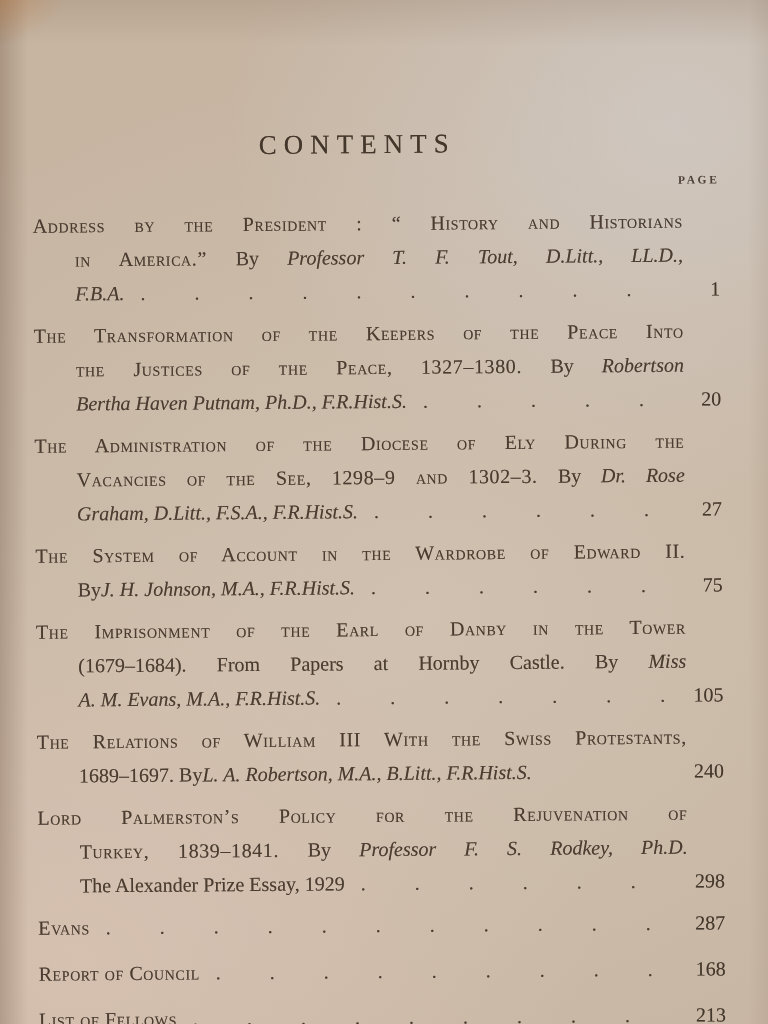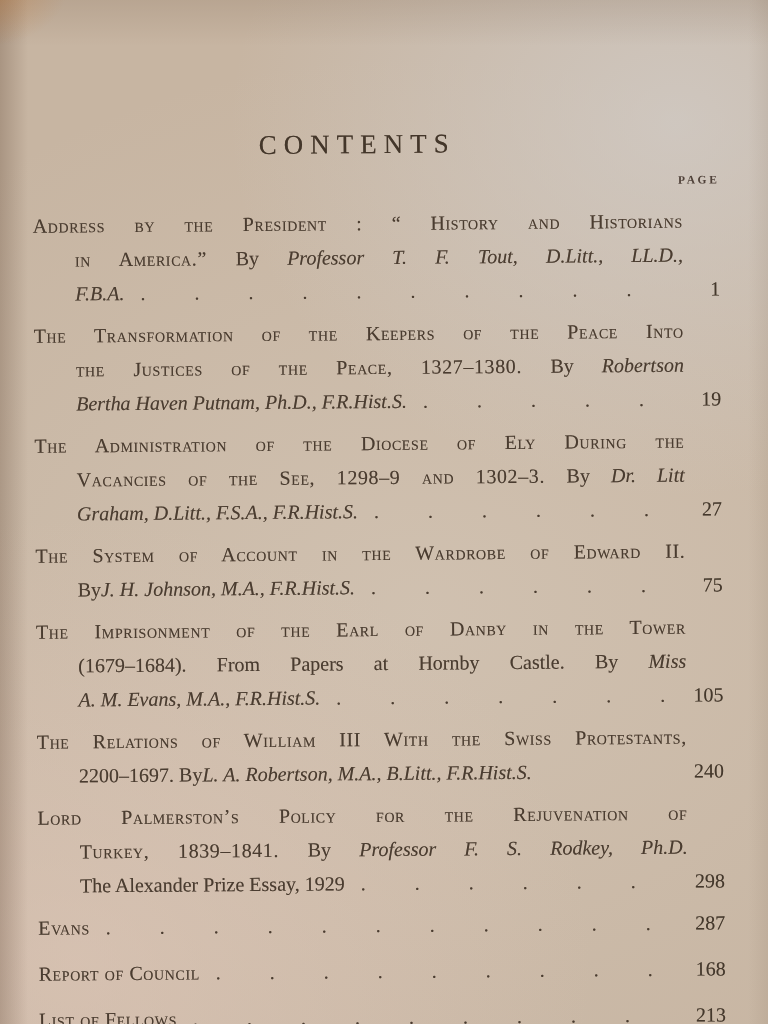--- a/index.html
+++ b/index.html
@@ -99,26 +99,26 @@
           <span class="leader dots"></span>
           <span class="page-num">1</span>
         </div>
       </div>
       <div class="entry">
         <div class="line justify"><span class="seg-sc">The Transformation of the Keepers of the Peace Into</span></div>
         <div class="line justify indent"><span class="seg-sc">the Justices of the Peace, 1327–1380. </span><span class="seg-rm"> By </span><span class="seg-it">Robertson</span></div>
         <div class="line indent page-line">
           <span class="seg-it">Bertha Haven Putnam, Ph.D., F.R.Hist.S.</span>
           <span class="leader dots"></span>
-          <span class="page-num">19</span>
+          <span class="page-num">20</span>
         </div>
       </div>
       <div class="entry">
         <div class="line justify"><span class="seg-sc">The Administration of the Diocese of Ely During the</span></div>
-        <div class="line justify indent"><span class="seg-sc">Vacancies of the See, 1298–9 and 1302–3. </span><span class="seg-rm"> By </span><span class="seg-it">Dr. Litt</span></div>
+        <div class="line justify indent"><span class="seg-sc">Vacancies of the See, 1298–9 and 1302–3. </span><span class="seg-rm"> By </span><span class="seg-it">Dr. Rose</span></div>
         <div class="line indent page-line">
           <span class="seg-it">Graham, D.Litt., F.S.A., F.R.Hist.S.</span>
           <span class="leader dots"></span>
           <span class="page-num">27</span>
         </div>
       </div>
       <div class="entry">
         <div class="line justify"><span class="seg-sc">The System of Account in the Wardrobe of Edward II.</span></div>
         <div class="line indent page-line">
           <span class="seg-rm">By </span>
@@ -132,21 +132,21 @@
         <div class="line justify indent"><span class="seg-rm">(1679–1684).  From Papers at Hornby Castle.  By </span><span class="seg-it">Miss</span></div>
         <div class="line indent page-line">
           <span class="seg-it">A. M. Evans, M.A., F.R.Hist.S.</span>
           <span class="leader dots"></span>
           <span class="page-num">105</span>
         </div>
       </div>
       <div class="entry">
         <div class="line justify"><span class="seg-sc">The Relations of William III With the Swiss Protestants,</span></div>
         <div class="line indent page-line">
-          <span class="seg-rm">2200–1697.  By </span>
+          <span class="seg-rm">1689–1697.  By </span>
           <span class="seg-it">L. A. Robertson, M.A., B.Litt., F.R.Hist.S.</span>
           <span class="leader"></span>
           <span class="page-num">240</span>
         </div>
       </div>
       <div class="entry">
         <div class="line justify"><span class="seg-sc">Lord Palmerston’s Policy for the Rejuvenation of</span></div>
         <div class="line justify indent"><span class="seg-sc">Turkey, 1839–1841. </span><span class="seg-rm"> By </span><span class="seg-it">Professor F. S. Rodkey, Ph.D.</span></div>
         <div class="line indent page-line">
           <span class="seg-rm">The Alexander Prize Essay, 1929</span>

